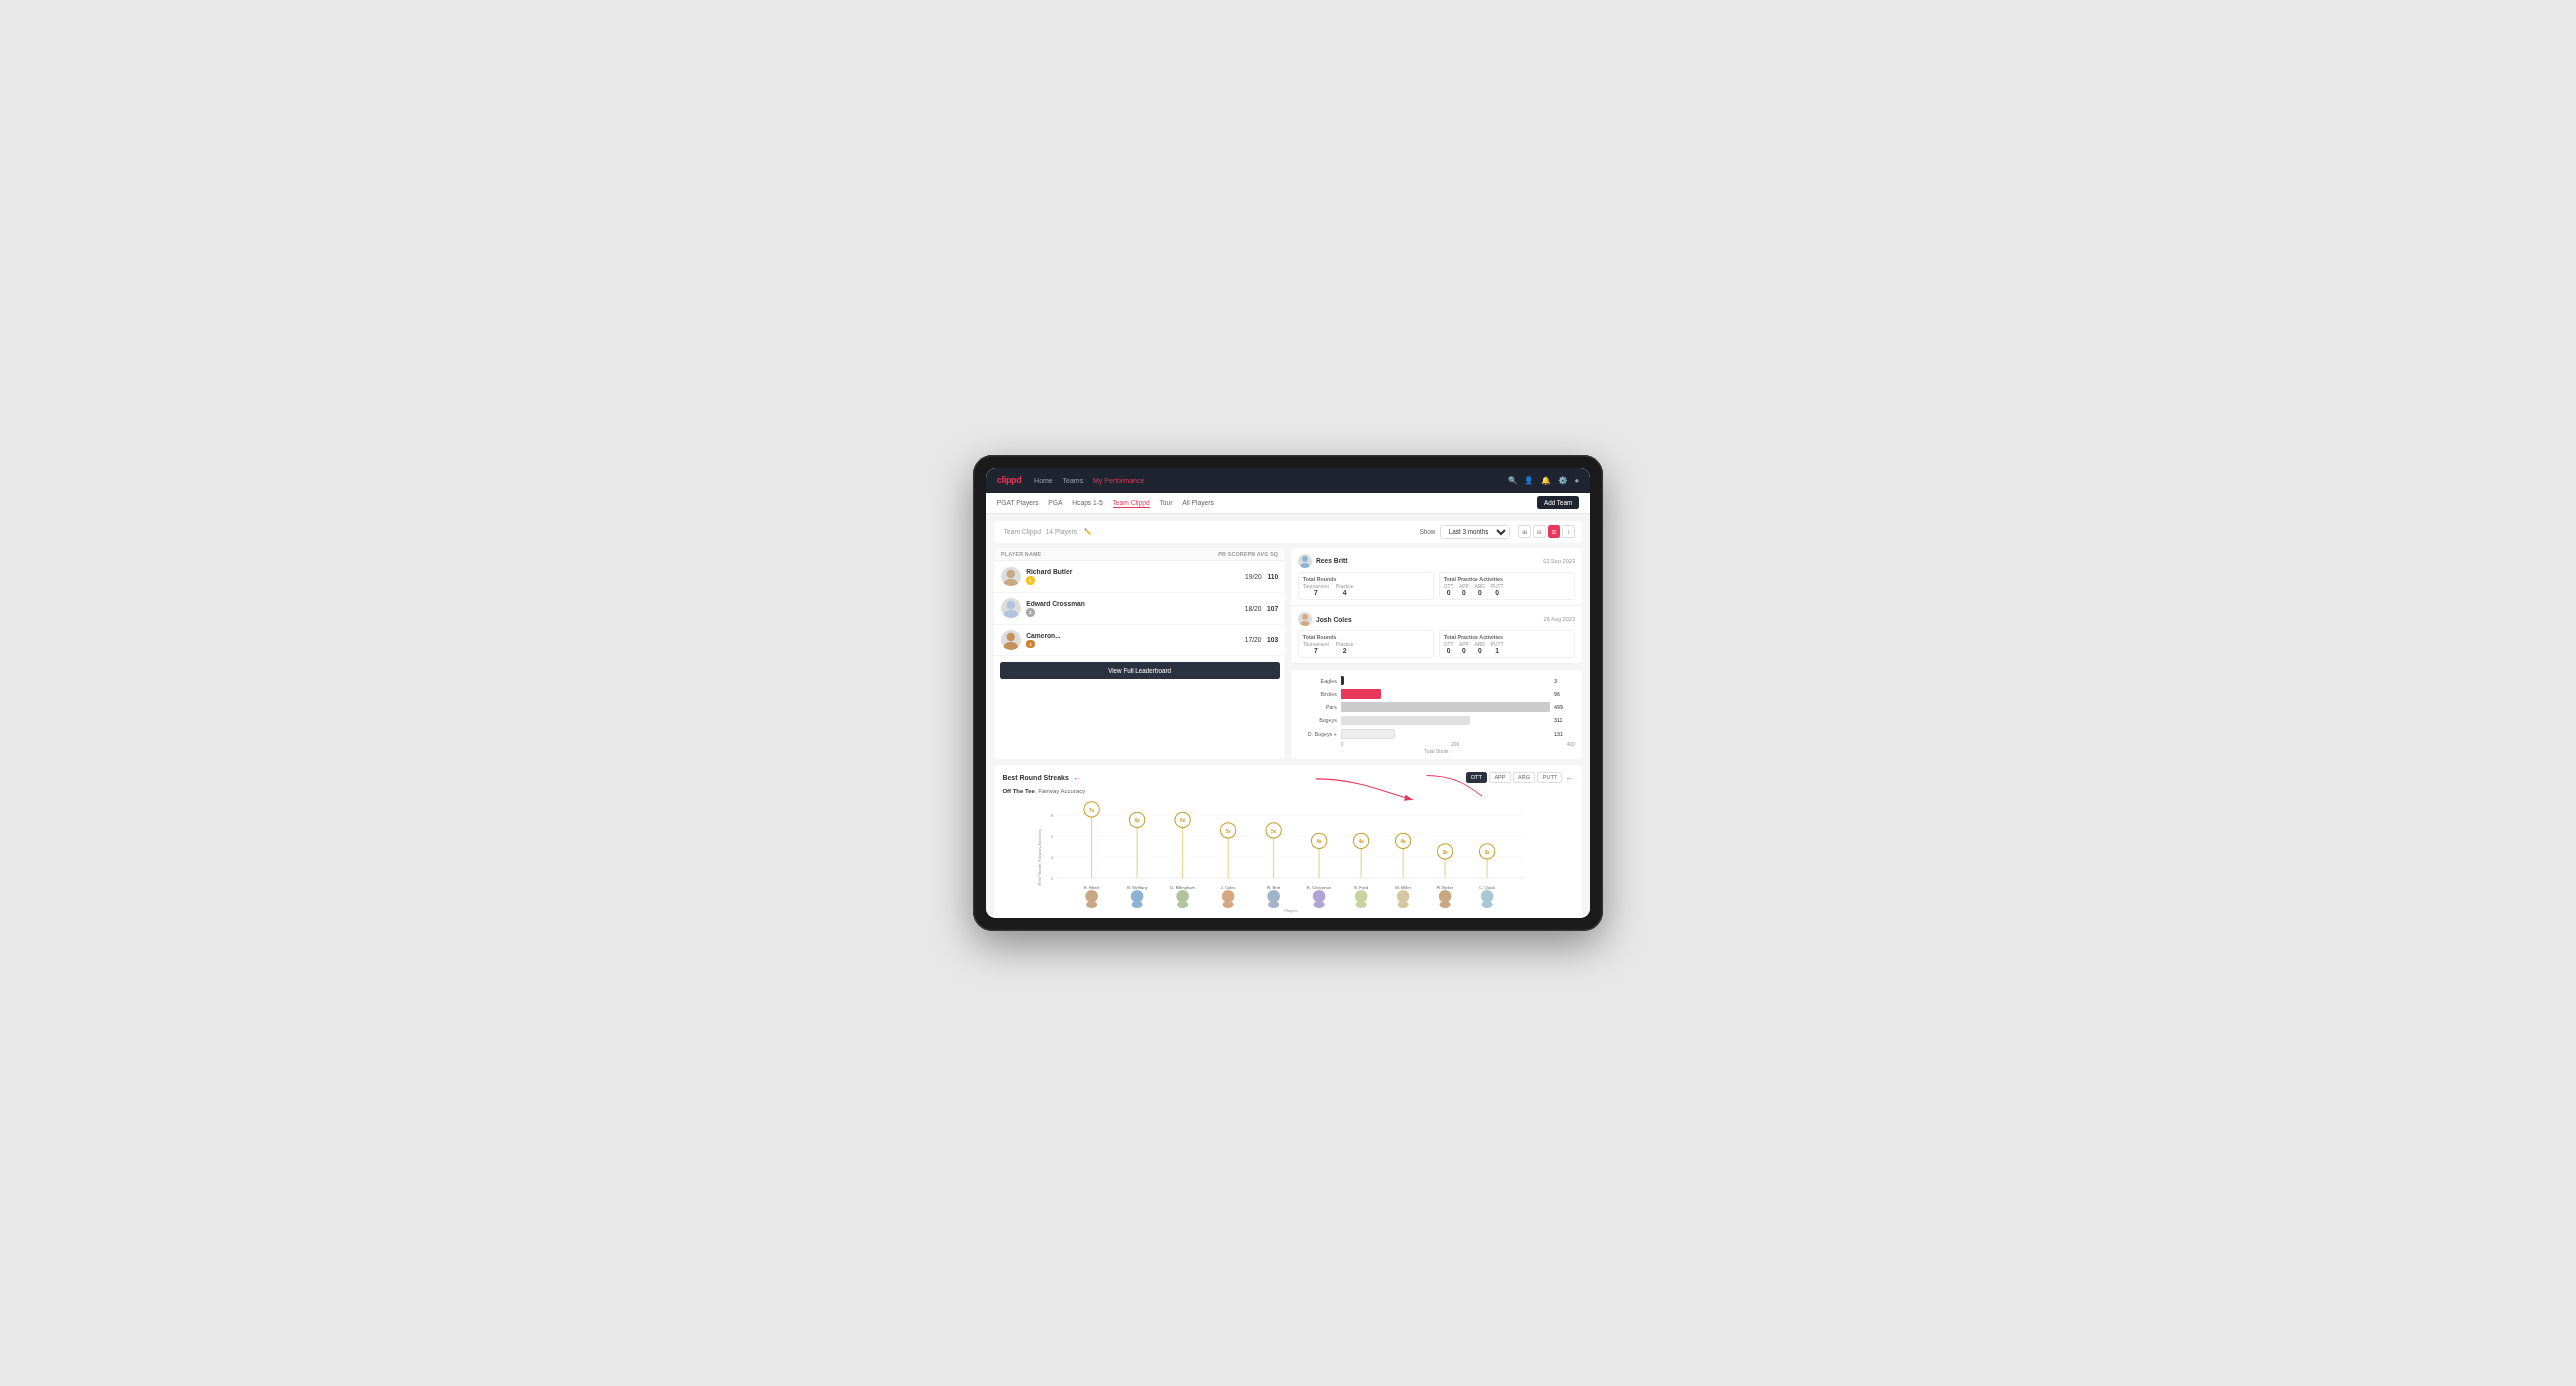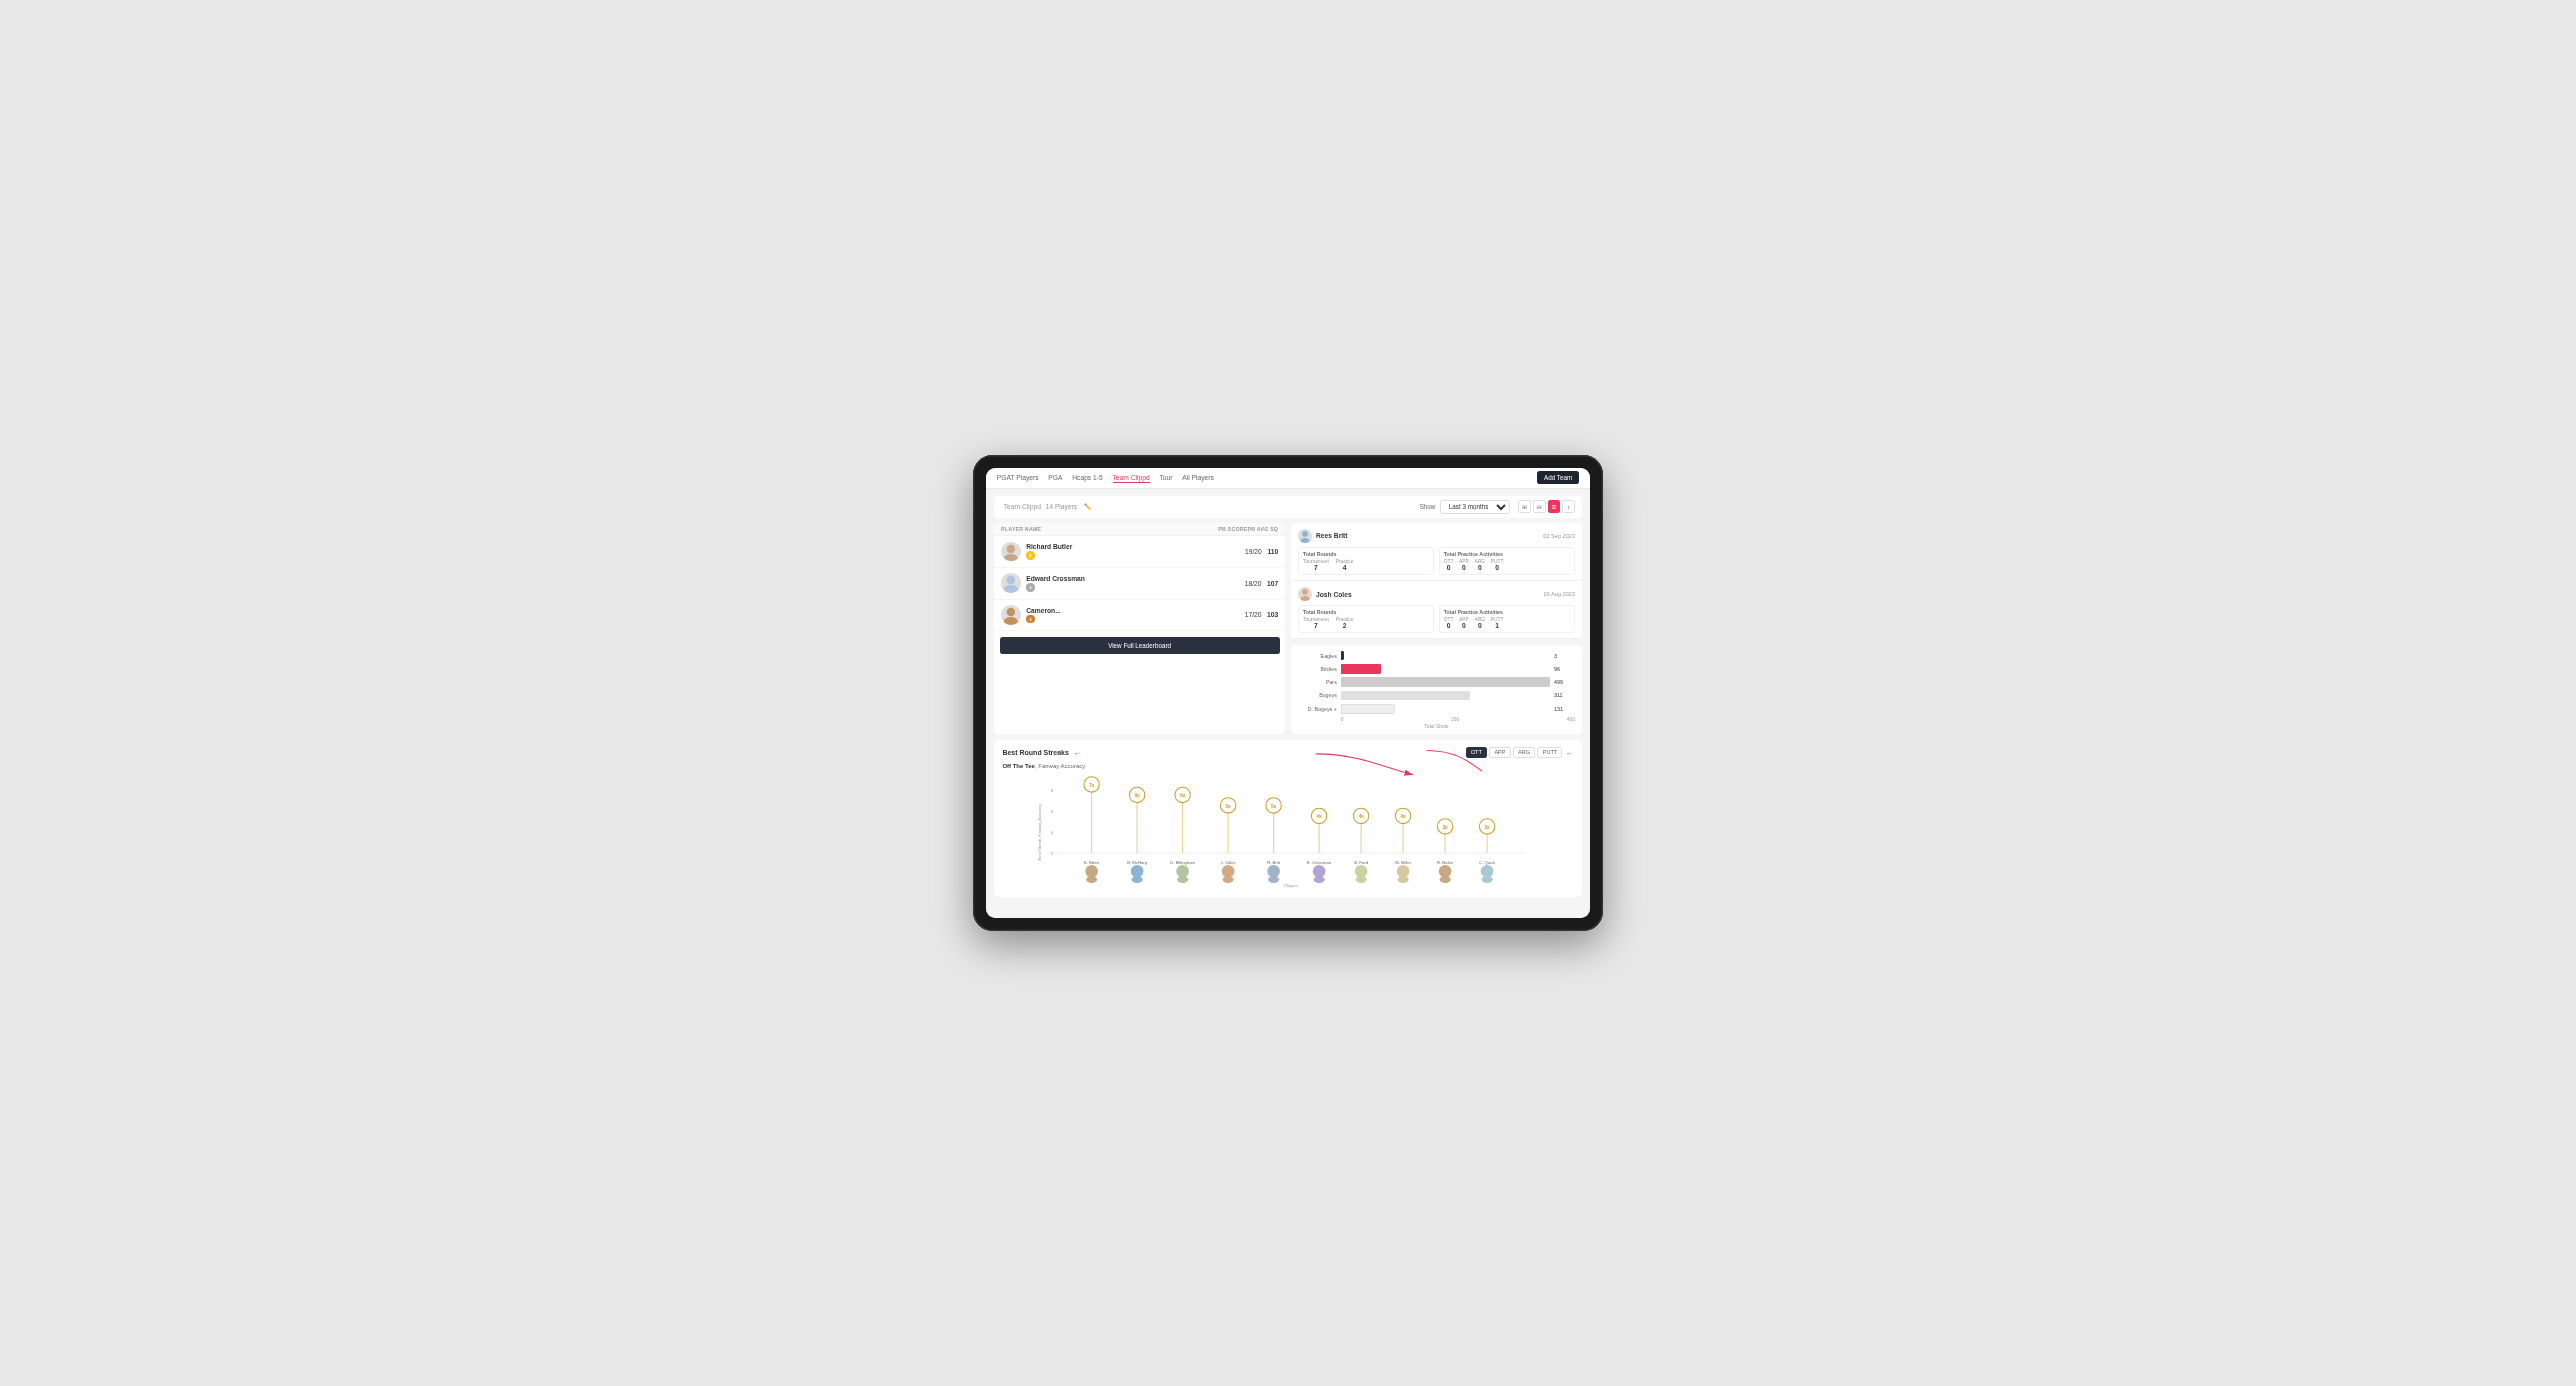--- a/index.html
+++ b/index.html
@@ -446,20 +446,35 @@
     .content-wrapper {
       position: relative;
     }
   </style>
 </head>
 <body>
 
 <div class="tablet-frame">
   <div class="tablet-screen">
 
+    <div class="navbar">
+      <div class="logo">clippd</div>
+      <div class="nav-links">
+        <span class="nav-link">Home</span>
+        <span class="nav-link">Teams</span>
+        <span class="nav-link active">My Performance</span>
+      </div>
+      <div class="nav-icons">
+        <span class="nav-icon">🔍</span>
+        <span class="nav-icon">👤</span>
+        <span class="nav-icon">🔔</span>
+        <span class="nav-icon">⚙️</span>
+        <span class="nav-icon">●</span>
+      </div>
+    </div>
 
     <div class="subnav">
       <div class="subnav-links">
         <span class="subnav-link">PGAT Players</span>
         <span class="subnav-link">PGA</span>
         <span class="subnav-link">Hcaps 1-5</span>
         <span class="subnav-link active">Team Clippd</span>
         <span class="subnav-link">Tour</span>
         <span class="subnav-link">All Players</span>
       </div>

